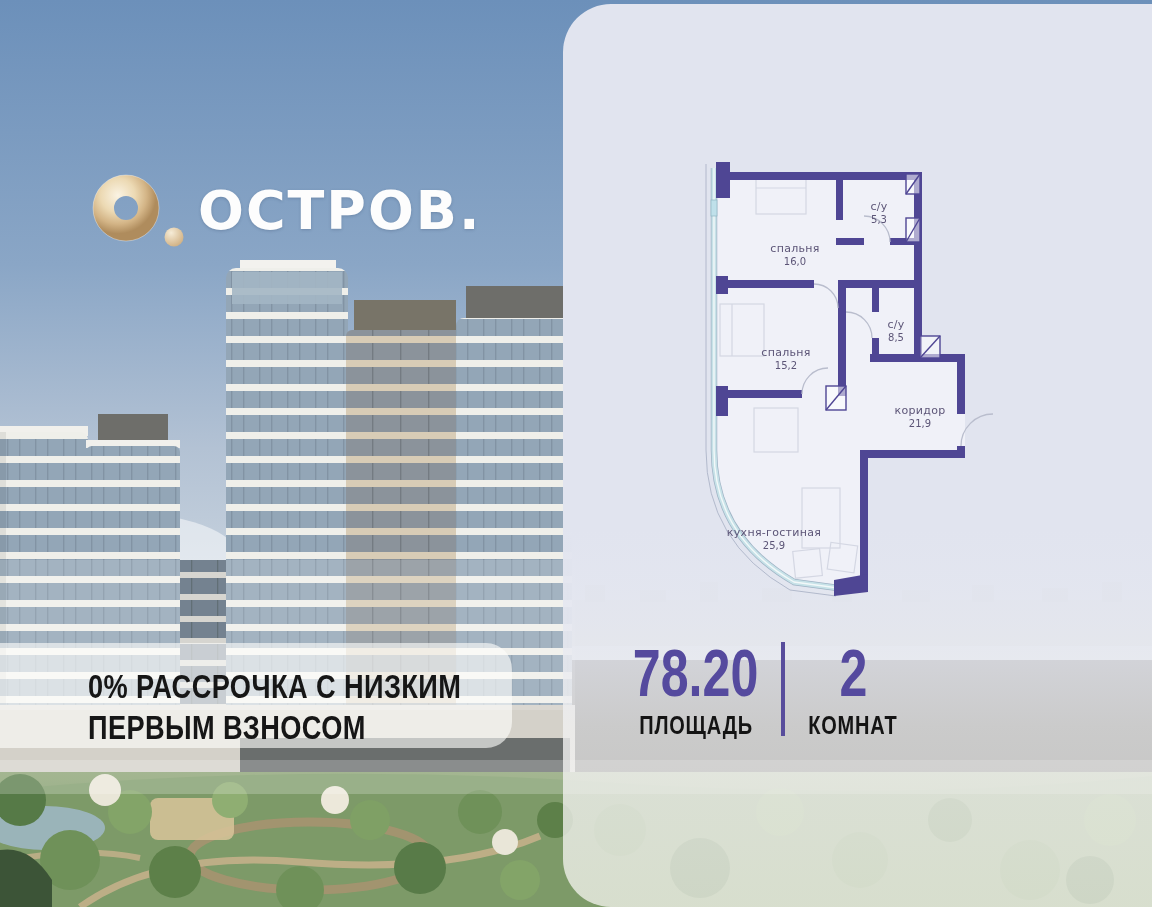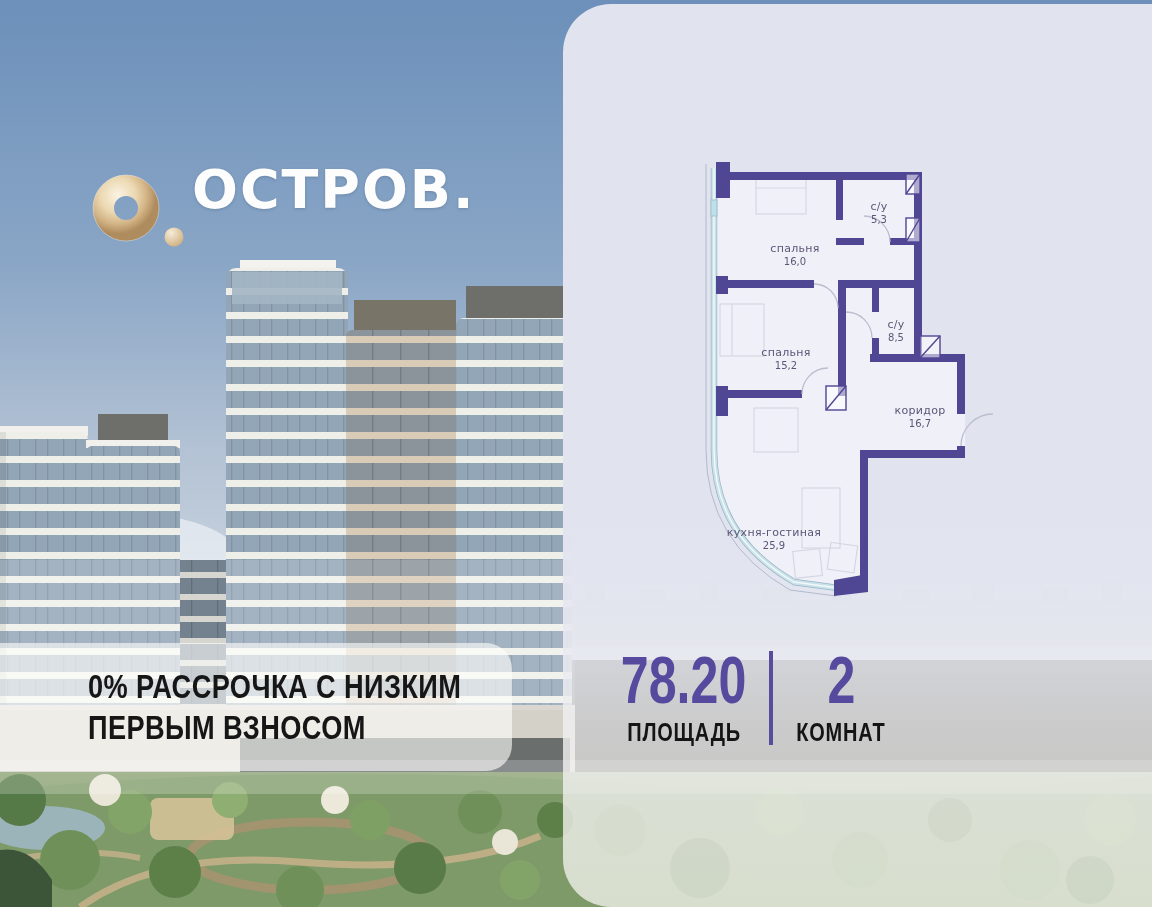--- a/index.html
+++ b/index.html
@@ -1,44 +1,44 @@
 <!DOCTYPE html>
 <html><head>
 <meta charset="utf-8">
 <style>
   html,body{margin:0;padding:0;background:#222;}
   #stage{position:relative;width:1152px;height:907px;overflow:hidden;
          font-family:"DejaVu Sans","Liberation Sans",sans-serif;}
   #photo{position:absolute;left:0;top:0;width:1152px;height:907px;}
   
-  .logo{position:absolute;left:92px;top:158px;display:flex;gap:0;}
+  .logo{position:absolute;left:92px;top:158px;display:flex;align-items:center;gap:6px;}
   .logo-text{color:#fdfdfd;font-size:54px;font-weight:bold;letter-spacing:2px;
              text-shadow:0 1px 3px rgba(40,60,90,.25);}
   
-  .banner{position:absolute;left:0;top:643px;width:512px;height:128px;
+  .banner{position:absolute;left:0;top:643px;width:512px;height:105px;
           background:rgba(253,253,251,.62);border-radius:0 26px 26px 0;
-          display:flex;flex-direction:column;justify-content:center;padding-left:88px;box-sizing:border-box;}
+          display:flex;flex-direction:column;justify-content:flex-end;padding-left:88px;box-sizing:border-box;}
   .banner-line{font-size:34px;font-weight:700;color:#161616;line-height:1.2;
                letter-spacing:.5px;transform:scaleX(.8);transform-origin:left center;
                white-space:nowrap;font-family:"Liberation Sans",sans-serif;}
   
   .panel{position:absolute;left:563px;top:4px;width:589px;height:903px;
          border-radius:48px 0 0 48px;
          background:linear-gradient(180deg,#e1e4ef 0%,#e1e4ef 58%,
             rgba(230,232,241,.92) 68%,rgba(240,240,240,.82) 80%,rgba(247,246,241,.74) 100%);}
   
   .plan{position:absolute;left:135px;top:154px;width:310px;height:475px;}
   .plan svg{position:absolute;left:0;top:0;}
   .room-label{position:absolute;transform:translate(-50%,0);text-align:center;
               color:#5c5577;line-height:1.25;white-space:nowrap;}
   .room-name{font-size:11px;letter-spacing:.3px;}
   .room-area{font-size:10px;}
   
-  .stats{position:absolute;left:36px;top:638px;width:478px;height:112px;
-         display:flex;align-items:center;}
+  .stats{position:absolute;left:48px;top:638px;width:478px;height:112px;
+         display:flex;align-items:flex-start;}
   .stat{display:flex;flex-direction:column;align-items:center;justify-content:center;}
   .stat-value{font-family:"Liberation Sans",sans-serif;font-weight:700;font-size:66px;
               color:#554a9e;line-height:.95;transform:scaleX(.76);transform-origin:center;}
   .stat-label{font-family:"Liberation Sans",sans-serif;font-weight:700;font-size:25px;
               color:#141414;letter-spacing:1px;margin-top:6px;transform:scaleX(.8);
               transform-origin:center;}
   .stat-divider{width:2px;height:94px;background:#584d9c;flex:0 0 2px;}
   .stat.s0{width:170px;} .stat.s1{width:168px;} .stat.s2{width:136px;}
 </style>
 </head>
@@ -274,21 +274,21 @@
       <div class="room-label" style="left:88px;top:188px">
         <div class="room-name">спальня</div>
         <div class="room-area">15,2</div>
       </div>
       <div class="room-label" style="left:198px;top:160px">
         <div class="room-name">с/у</div>
         <div class="room-area">8,5</div>
       </div>
       <div class="room-label" style="left:222px;top:246px">
         <div class="room-name">коридор</div>
-        <div class="room-area">16,7</div>
+        <div class="room-area">21,9</div>
       </div>
       <div class="room-label" style="left:76px;top:368px">
         <div class="room-name">кухня-гостиная</div>
         <div class="room-area">25,9</div>
       </div>
     </div>
 
     <div class="stats">
       <div class="stat s0">
         <div class="stat-value">78.20</div>

